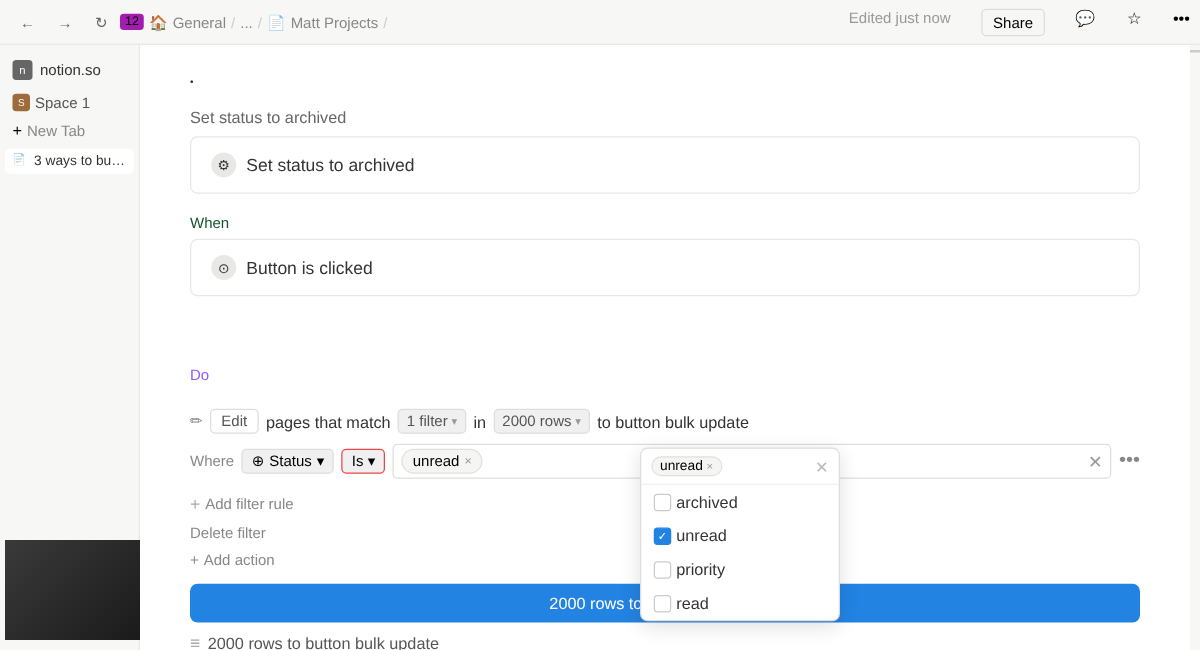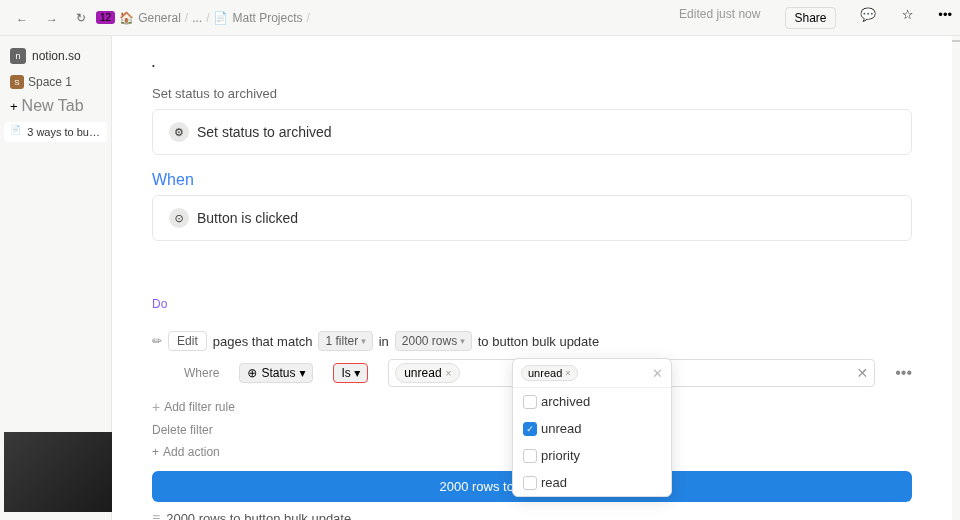--- a/index.html
+++ b/index.html
@@ -22,52 +22,52 @@
 
     
     .sidebar { width: 112px; background: #f7f7f5; border-right: 1px solid #e8e8e6; display: flex; flex-direction: column; padding: 8px 4px; flex-shrink: 0; }
     .sidebar-workspace { display: flex; align-items: center; gap: 6px; padding: 4px 6px; border-radius: 4px; margin-bottom: 4px; cursor: pointer; }
     .workspace-icon { width: 16px; height: 16px; background: #666; border-radius: 3px; font-size: 9px; color: #fff; display: flex; align-items: center; justify-content: center; flex-shrink: 0; }
     .workspace-name { font-size: 12px; font-weight: 500; color: #333; }
     .sidebar-space { display: flex; align-items: center; gap: 4px; padding: 3px 6px; cursor: pointer; }
     .space-icon { width: 14px; height: 14px; background: #9e6b3a; border-radius: 3px; font-size: 8px; color: #fff; display: flex; align-items: center; justify-content: center; }
     .space-label { font-size: 12px; color: #555; }
     .new-tab { display: flex; align-items: center; gap: 4px; padding: 3px 6px; cursor: pointer; margin-top: 2px; }
-    .new-tab-label { font-size: 16px; color: #888; }
+    .new-tab-label { font-size: 12px; color: #888; }
     .active-tab-item { display: flex; align-items: center; gap: 6px; padding: 3px 6px; background: #fff; border-radius: 4px; margin-top: 4px; cursor: pointer; }
     .active-tab-icon { width: 14px; height: 14px; font-size: 9px; }
     .active-tab-label { font-size: 11px; color: #333; white-space: nowrap; overflow: hidden; text-overflow: ellipsis; max-width: 80px; }
 
     
     .camera-box { width: 112px; height: 80px; background: #2a2a2a; flex-shrink: 0; overflow: hidden; position: relative; }
     .camera-content { width: 100%; height: 100%; background: linear-gradient(135deg, #3a3a3a 0%, #1a1a1a 100%); }
 
     
     .content { flex: 1; overflow-y: auto; padding: 20px 40px; position: relative; background: #fff; }
 
     .bullet-point { display: flex; align-items: flex-start; gap: 8px; margin-bottom: 16px; color: #333; font-size: 14px; }
     .bullet { font-size: 8px; margin-top: 5px; flex-shrink: 0; }
 
     .section-heading { font-size: 13px; color: #666; font-weight: 500; margin-bottom: 8px; }
 
     .card { background: #fff; border: 1px solid #e8e8e6; border-radius: 6px; padding: 12px 16px; margin-bottom: 16px; }
     .card-header { display: flex; align-items: center; gap: 8px; font-size: 14px; color: #333; }
     .card-icon { width: 20px; height: 20px; background: #e8e8e6; border-radius: 50%; display: flex; align-items: center; justify-content: center; font-size: 11px; }
 
-    .when-label { font-size: 16px; color: #3b82f6; margin-bottom: 6px; }
+    .when-label { font-size: 12px; color: #14532d; margin-bottom: 6px; }
     .when-card { background: #fff; border: 1px solid #e8e8e6; border-radius: 6px; padding: 12px 16px; margin-bottom: 16px; }
 
     .do-label { font-size: 12px; color: #8b5cf6; margin-bottom: 20px; }
 
     .edit-row { display: flex; align-items: center; gap: 6px; font-size: 13px; color: #333; margin-bottom: 8px; flex-wrap: wrap; }
     .edit-btn { background: #fff; border: 1px solid #ddd; border-radius: 4px; padding: 2px 8px; cursor: pointer; font-size: 12px; color: #555; }
     .chip { background: #f0f0f0; border: 1px solid #ddd; border-radius: 4px; padding: 2px 6px; font-size: 12px; color: #555; display: flex; align-items: center; gap: 3px; cursor: pointer; }
     .chip-arrow { color: #999; font-size: 9px; }
 
-    .where-row { display: flex; align-items: center; gap: 20px; margin-bottom: 8px; flex-wrap: wrap; margin-left: 32px; }
+    .where-row { display: flex; align-items: center; gap: 6px; margin-bottom: 8px; flex-wrap: wrap; }
     .where-label { font-size: 12px; color: #888; }
     .status-chip { display: flex; align-items: center; gap: 4px; background: #f0f0f0; border: 1px solid #ddd; border-radius: 4px; padding: 2px 7px; font-size: 12px; cursor: pointer; }
     .is-chip { background: #f0f0f0; border: 1px solid #ef4444; border-radius: 4px; padding: 2px 7px; font-size: 12px; cursor: pointer; }
     .more-btn { background: none; border: none; cursor: pointer; color: #888; font-size: 16px; }
     .filter-tag { background: #f5f5f3; border: 1px solid #e0e0e0; border-radius: 12px; padding: 2px 8px; font-size: 12px; display: flex; align-items: center; gap: 4px; }
     .filter-tag-remove { cursor: pointer; color: #999; font-size: 10px; }
     .filter-search { flex: 1; border: none; outline: none; font-size: 12px; background: transparent; min-width: 60px; }
     .filter-clear { cursor: pointer; color: #999; font-size: 14px; }
 
     .add-filter { display: flex; align-items: center; gap: 4px; cursor: pointer; font-size: 12px; color: #888; padding: 4px 0; }

